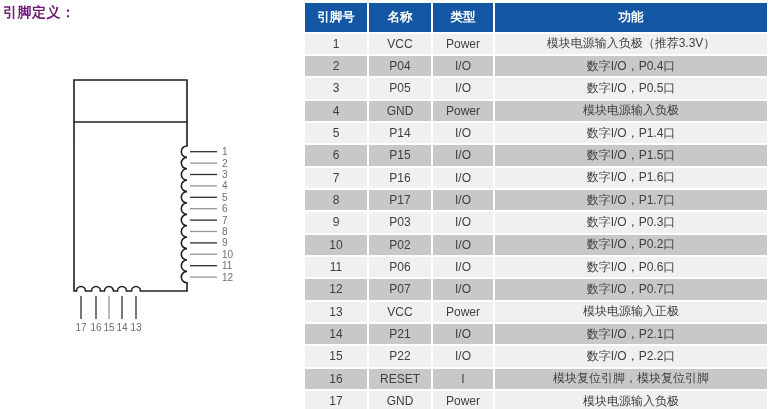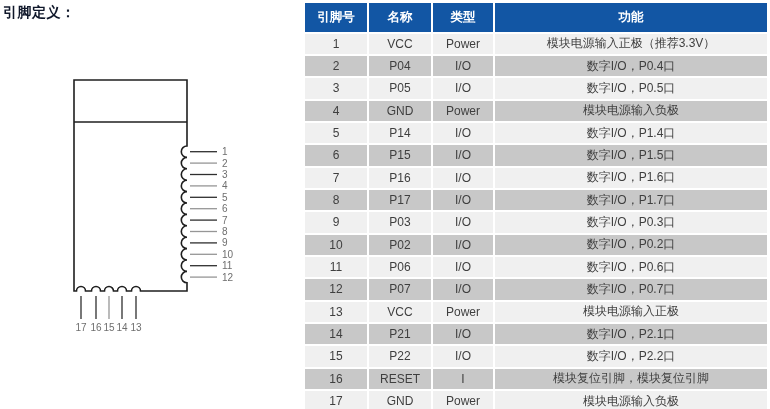--- a/index.html
+++ b/index.html
@@ -2,21 +2,21 @@
 <html><head>
 <meta charset="utf-8">
 <style>
   html,body{margin:0;padding:0;}
   body{
     width:770px;height:409px;background:#ffffff;overflow:hidden;position:relative;
     font-family:"Liberation Sans","DejaVu Sans",sans-serif;
   }
   .page-title{
     position:absolute;left:3px;top:4px;
-    font-size:14px;font-weight:700;color:#0f172a;letter-spacing:.5px;
+    font-size:14px;font-weight:700;color:#701a75;letter-spacing:.5px;
   }
   .diagram-svg{position:absolute;left:0;top:0;}
   .pin-table{
     position:absolute;left:303px;top:1px;width:466px;
     border-collapse:separate;border-spacing:2px;table-layout:fixed;
   }
   .pin-table th{
     background:#1256a4;color:#ffffff;font-weight:700;font-size:12.5px;
     height:20.5px;text-align:center;padding:4px;
   }
@@ -98,21 +98,21 @@
       <th>名称</th>
       <th>类型</th>
       <th>功能</th>
     </tr>
   </thead>
   <tbody id="pin-table-body">
       <tr class="row-light">
         <td>1</td>
         <td>VCC</td>
         <td>Power</td>
-        <td>模块电源输入正极（推荐3.3V）</td>
+        <td>模块电源输入负极（推荐3.3V）</td>
       </tr>
       <tr class="row-dark">
         <td>2</td>
         <td>P04</td>
         <td>I/O</td>
         <td>数字I/O，P0.4口</td>
       </tr>
       <tr class="row-light">
         <td>3</td>
         <td>P05</td>

